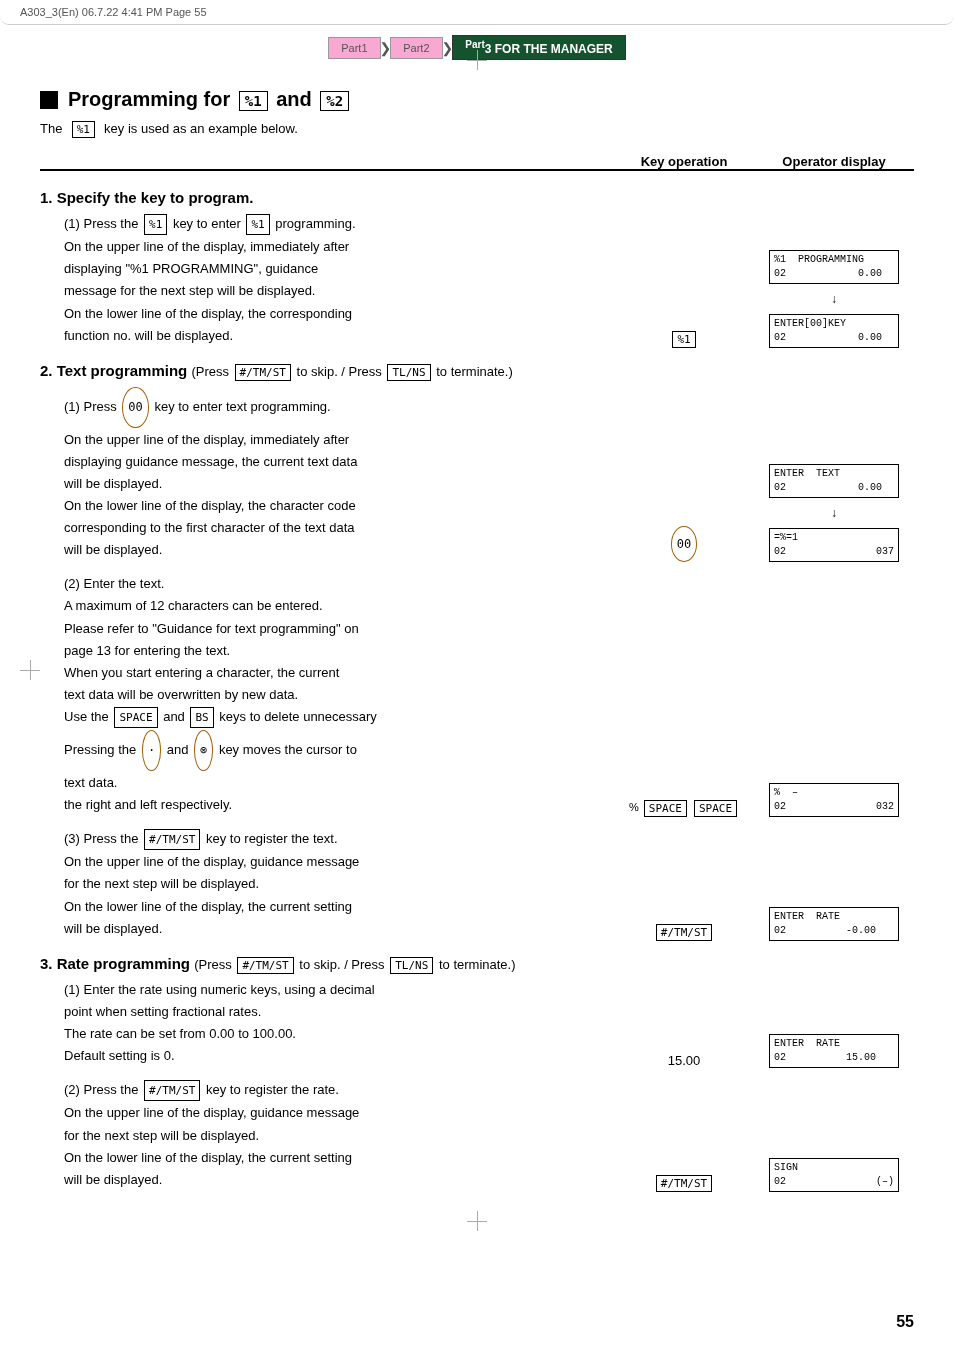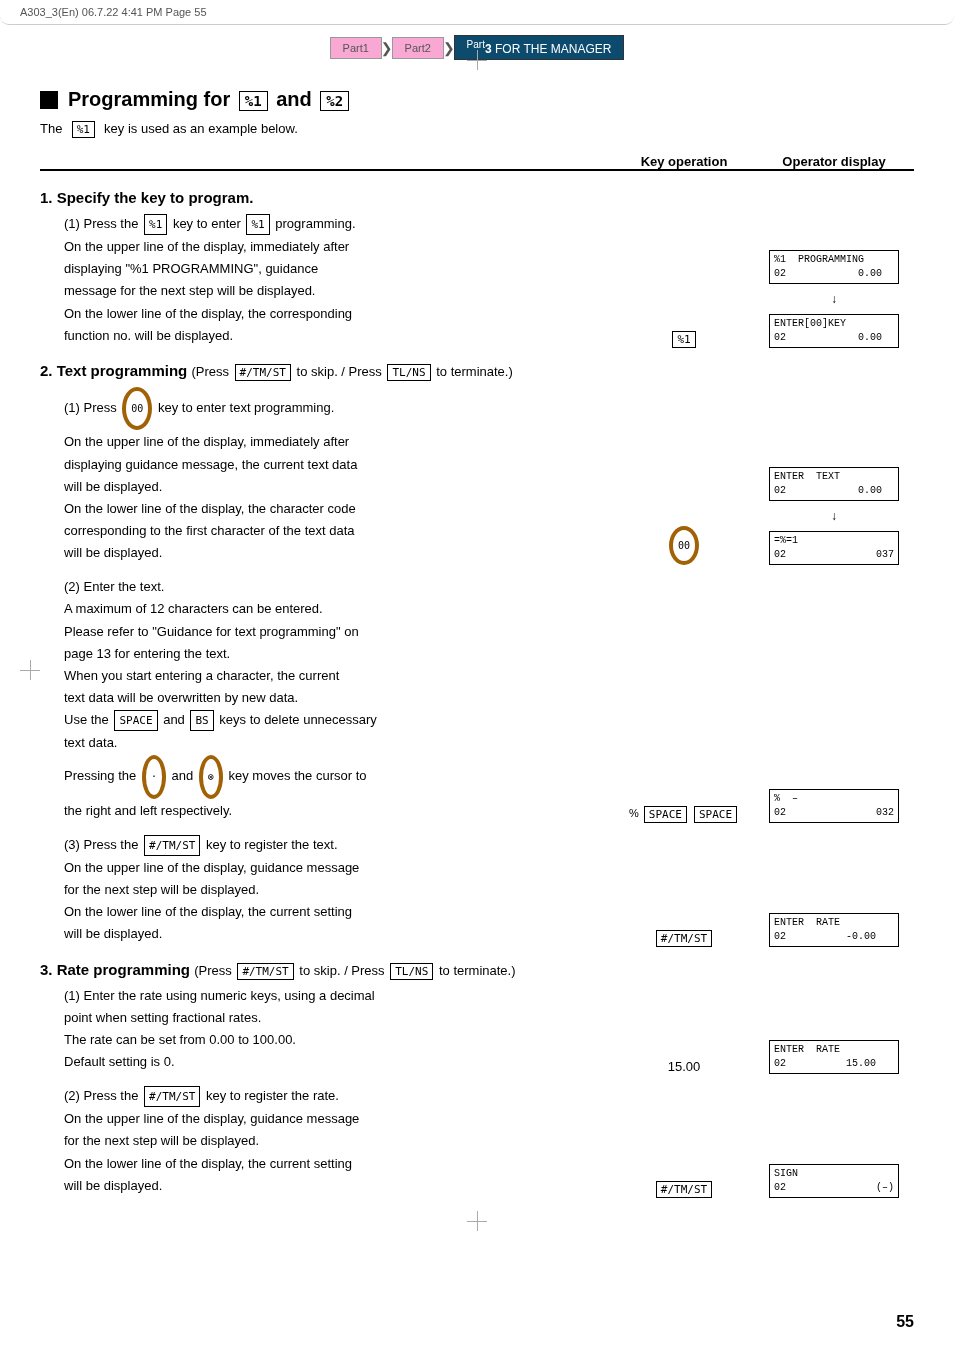--- a/index.html
+++ b/index.html
@@ -38,23 +38,23 @@
       font-size: 12px;
       color: #555;
       background: #f9a8d4;
     }
     .part-tab-arrow {
       font-size: 14px;
       color: #555;
       margin: 0 -1px;
     }
     .part-tab.active {
-      background: #0c4a6e;
+      background: #14532d;
       color: #fff;
-      font-weight: normal;
+      font-weight: bold;
       border-color: #333;
     }
     .part-tab-label {
       font-size: 11px;
     }
     .part-tab-num {
       font-size: 10px;
       vertical-align: super;
     }
 
@@ -94,24 +94,24 @@
       border: 1px solid #000;
       padding: 1px 4px;
       font-size: 11px;
       font-weight: normal;
       margin: 0 2px;
       font-family: monospace;
       vertical-align: middle;
     }
     .key-circle {
       display: inline-block;
-      border: 4px solid #a16207;
+      border: 1px solid #a16207;
       border-radius: 50%;
       padding: 10px 5px;
-      font-size: 10px;
+      font-size: 12px;
       margin: 0 2px;
       font-family: monospace;
       vertical-align: middle;
     }
 
     .intro-text {
       font-size: 13px;
       margin-bottom: 16px;
     }
 
@@ -338,22 +338,22 @@
 
   <div class="step-row">
     <div class="step-text indent">
       <p>(2) Enter the text.</p>
       <p>A maximum of 12 characters can be entered.</p>
       <p>Please refer to "Guidance for text programming" on</p>
       <p>page 13 for entering the text.</p>
       <p>When you start entering a character, the current</p>
       <p>text data will be overwritten by new data.</p>
       <p>Use the <span class="key-box-sm">SPACE</span> and <span class="key-box-sm">BS</span> keys to delete unnecessary</p>
+      <p>Pressing the <span class="key-circle">·</span> and <span class="key-circle">⊗</span> key moves the cursor to</p>
       <p>text data.</p>
-      <p>Pressing the <span class="key-circle">·</span> and <span class="key-circle">⊗</span> key moves the cursor to</p>
       <p>the right and left respectively.</p>
     </div>
     <div class="step-key-op" style="font-size:11px;">
       <span>% <span class="key-box-sm">SPACE</span> <span class="key-box-sm">SPACE</span></span>
     </div>
     <div class="step-display">
       <div class="lcd-box">%  –
 02               032</div>
     </div>
   </div>

